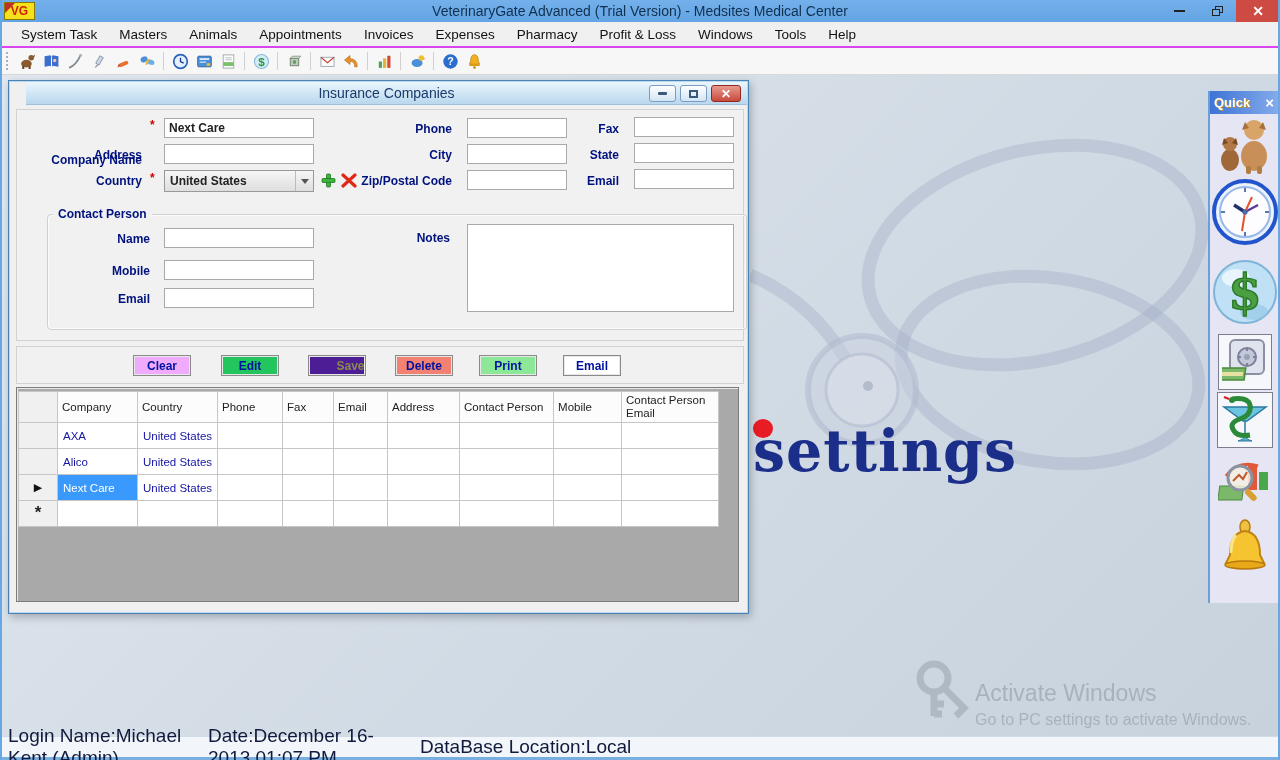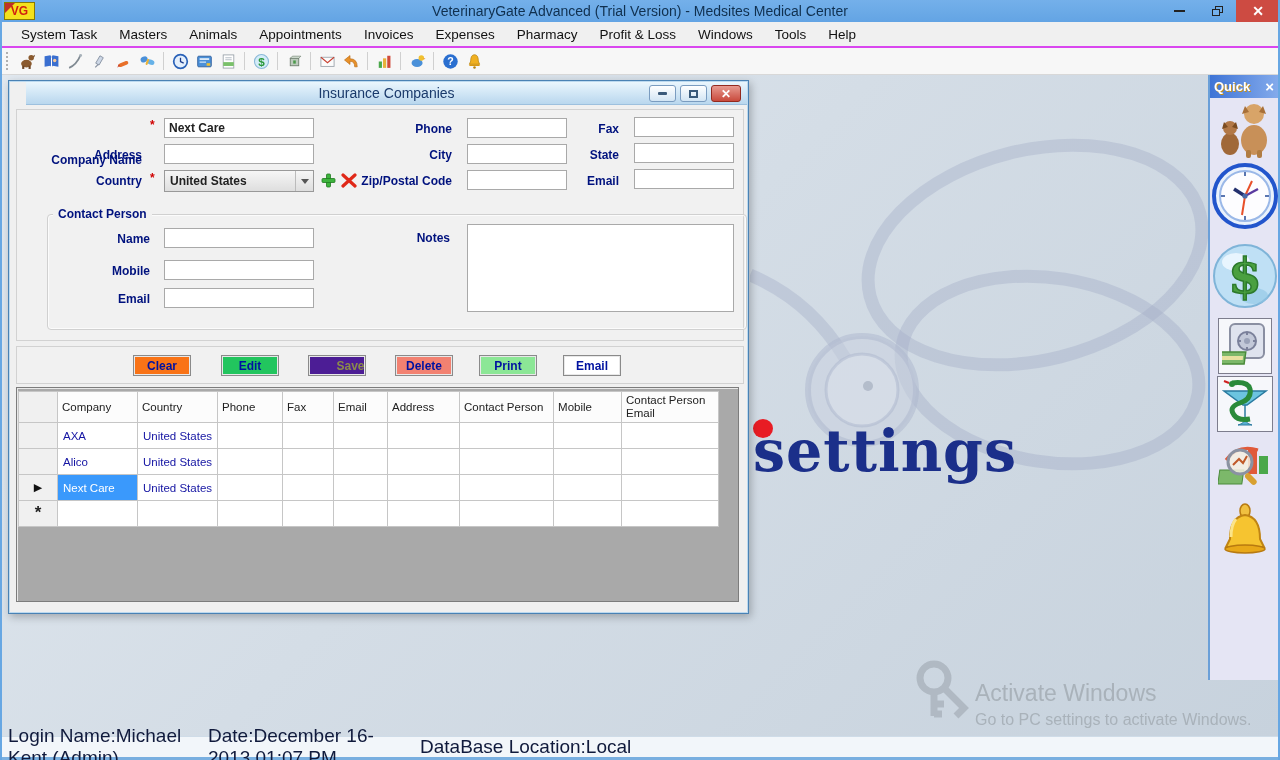--- a/index.html
+++ b/index.html
@@ -31,21 +31,21 @@
   .desktop { position:absolute; left:0; top:75px; width:1280px; height:661px; background:linear-gradient(135deg,#e1e8ef 0%,#d4dde6 45%,#c7d2dd 100%); overflow:hidden; }
   .steth { position:absolute; left:750px; top:15px; opacity:.5; }
   .brand-text { position:absolute; left:753px; top:342px; font-family:"DejaVu Serif","Liberation Serif",serif; font-weight:bold; font-size:57px; color:#1b2f8a; letter-spacing:1px; }
   .brand-dot { position:absolute; left:753px; top:344px; width:20px; height:19px; background:#e81c24; border-radius:50%; }
   .activate { position:absolute; left:975px; top:605px; color:#a9b2ba; }
   .activate .l1 { font-size:23px; }
   .activate .l2 { font-size:16px; margin-top:4px; }
   .act-key { position:absolute; left:912px; top:585px; opacity:.55; }
 
   
-  .quick { position:absolute; right:0; top:0; width:72px; height:605px; background:#e5e5f4; border-left:2px solid #6a9fd8; }
+  .quick { position:absolute; right:0; top:16px; width:72px; height:512px; background:#e5e5f4; border-left:2px solid #6a9fd8; }
   .quick-header { height:23px; background:linear-gradient(90deg,#3f74d6,#85acec); display:flex; align-items:center; justify-content:space-between; padding:0 6px 0 4px; }
   .quick-title { color:#fff; font-size:13px; font-weight:bold; text-shadow:1px 1px 0 #c89018; }
   .quick-close { color:#fff; font-size:15px; font-weight:bold; line-height:1; }
   .q-item { position:absolute; left:50%; transform:translateX(-50%); display:flex; align-items:center; justify-content:center; }
   .q-boxed { border:1px solid #7d7d8d; background:#f6f7fb; }
 
   
   .dialog { position:absolute; left:8px; top:80px; width:741px; height:534px; background:#f0f0f0; border:1px solid #4a82b4; box-shadow:0 0 0 1px #bcd9ef inset, 2px 3px 8px rgba(0,0,0,.25); }
   .dlg-titlebar { position:absolute; left:1px; top:1px; right:1px; height:23px; background:linear-gradient(#eaf6fd,#b9d7ee); border-bottom:1px solid #9dc0de;margin-left:16px; }
   .dlg-title { text-align:center; font-size:14px; color:#1a3a6b; line-height:22px; }
@@ -71,21 +71,21 @@
   .dd { position:absolute; border:1px solid #999; background:linear-gradient(#f6f6f6,#dedede); font-size:12px; font-weight:bold; color:#222; display:flex; align-items:center; padding-left:5px; }
   .dd .chev { position:absolute; right:0; top:0; bottom:0; width:18px; border-left:1px solid #bbb; display:flex; align-items:center; justify-content:center; }
   .dd .chev i { width:0; height:0; border-left:4px solid transparent; border-right:4px solid transparent; border-top:5px solid #555; }
 
   .mini-ico { position:absolute; width:17px; height:17px; display:flex; align-items:center; justify-content:center; }
 
   .groupbox { position:absolute; left:30px; top:104px; width:700px; height:116px; border:1px solid #d0d0d0; border-radius:4px; box-shadow:inset 0 0 0 1px #fbfbfb; }
   .grouplabel { position:absolute; left:36px; top:97px; background:#f1f1f1; padding:0 5px; font-size:12px; font-weight:bold; color:#00127e; }
 
   .cmd { position:absolute; height:21px; width:58px; border:1px solid #8a8a8a; box-shadow:0 0 0 1px #e8e8e8 inset; font-size:12px; font-weight:bold; color:#0012a0; display:flex; align-items:center; justify-content:center; }
-  .cmd.clear  { background:#f97316; }
+  .cmd.clear  { background:#f0abfc; }
   .cmd.edit   { background:#22c55e; }
   .cmd.save   { background:#4c1d95; color:#8b8b4a;padding-left:27px; }
   .cmd.del    { background:#f28171; }
   .cmd.print  { background:#8ce796; }
   .cmd.email  { background:#ffffff; }
 
   
   .grid { position:absolute; left:1px; top:3px; border-collapse:collapse; background:#fff; }
   .grid td { border:1px solid #c6c6c6; font-size:11.5px; overflow:hidden; white-space:nowrap; }
   .grid .hdr td { height:30px; background:#fcfcfc; color:#222; padding:2px 4px; line-height:1.15; white-space:normal; vertical-align:middle; }

